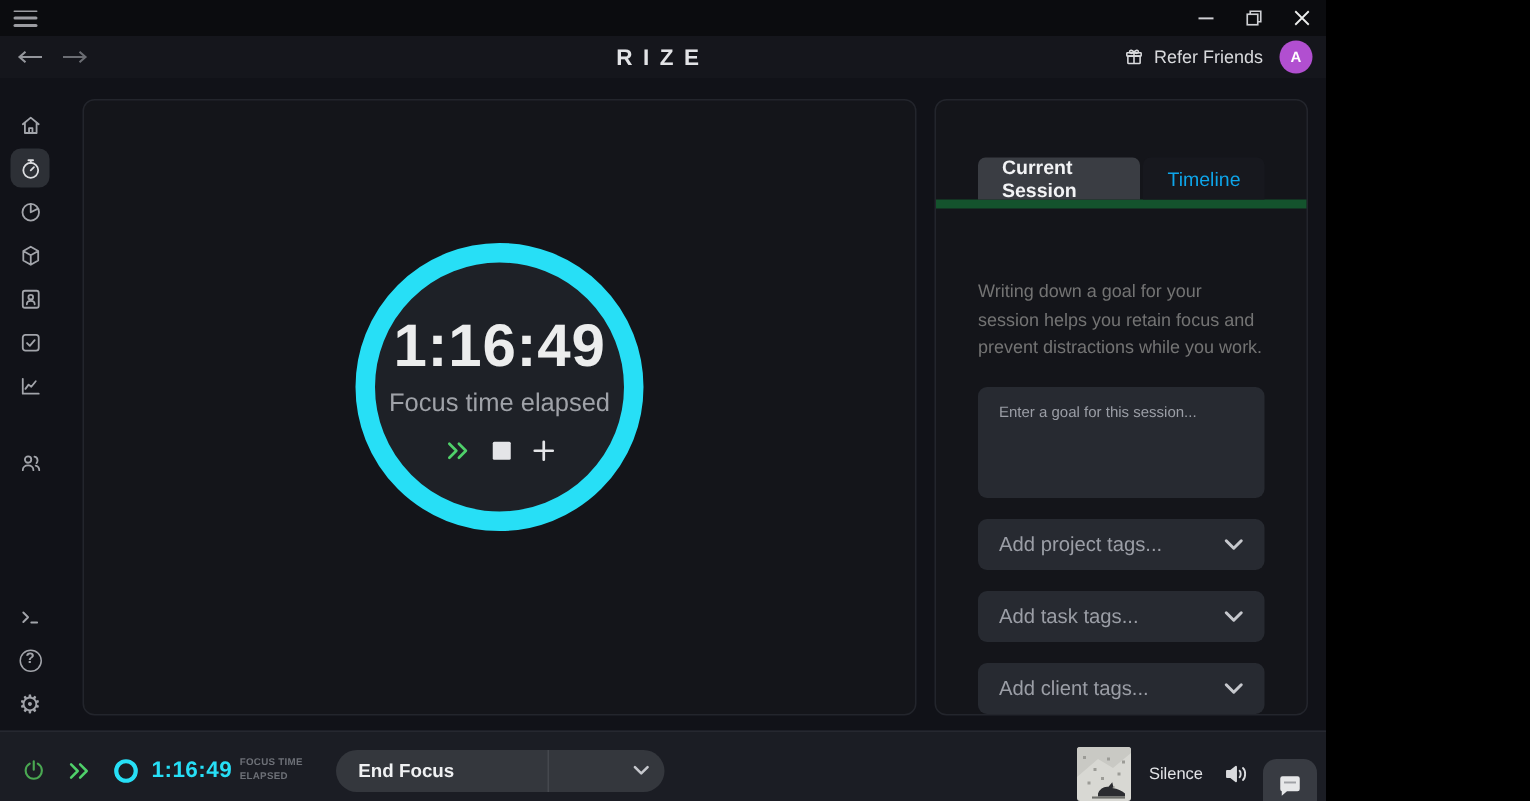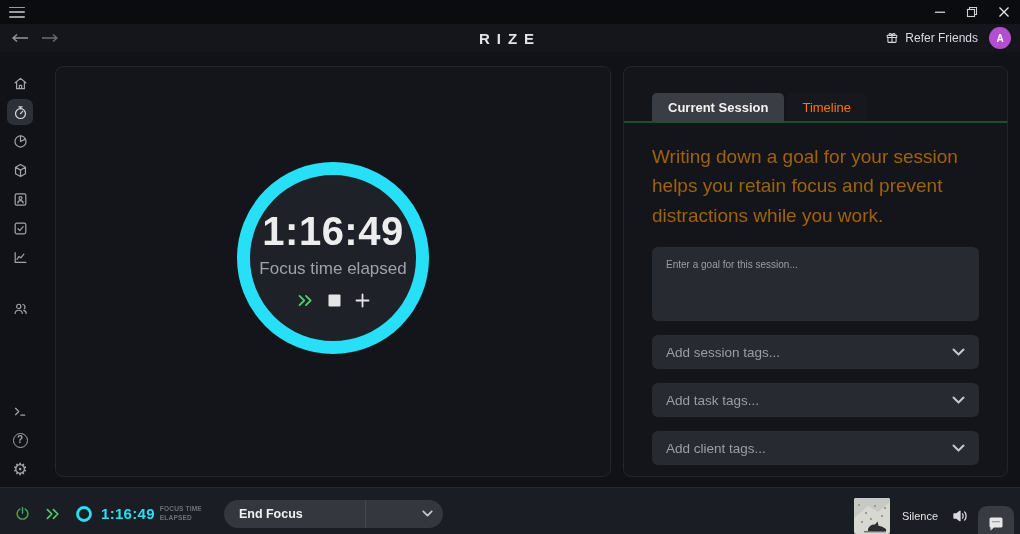--- a/index.html
+++ b/index.html
@@ -1,18 +1,18 @@
 <!DOCTYPE html>
 <html><head>
 <meta charset="utf-8">
 <style>
   * { box-sizing: border-box; margin: 0; padding: 0; }
   html,body { background:#000; }
   .app {
-    width:1020px; height:534px; position:relative; overflow:hidden;
+    width:884px; height:534px; position:relative; overflow:hidden;
     background:#111218; color:#e7e8ea;
     font-family:"Liberation Sans", sans-serif;
     display:flex; flex-direction:column;
     user-select:none;
   }
   
   .titlebar { height:24px; background:#0b0c0f; display:flex; align-items:center; padding-left:9px; flex:none; }
   .hamburger { width:16px; height:11px; display:flex; flex-direction:column; justify-content:space-between; cursor:pointer; }
   .hamburger span { display:block; height:1.6px; background:#9b9ca1; border-radius:1px; }
   .win-controls { margin-left:auto; display:flex; height:24px; }
@@ -37,25 +37,25 @@
   .card { background:#14151a; border:1px solid #23252c; border-radius:8px; }
   
   .timer-card { width:556px; flex:none; display:flex; flex-direction:column; align-items:center; }
   .timer-ring { margin-top:95px; width:192px; height:192px; border-radius:50%; border:13px solid #27dff6; background:#1e2127; display:flex; flex-direction:column; align-items:center; justify-content:center; }
   .timer-time { font-size:40px; font-weight:700; color:#eceded; letter-spacing:0.5px; }
   .timer-caption { margin-top:5px; font-size:17px; color:#9fa2a8; }
   .timer-controls { margin-top:14px; display:flex; align-items:center; gap:14px; }
   .tc-btn { display:flex; align-items:center; justify-content:center; cursor:pointer; }
   
   .session-card { flex:1; padding:26px 28px 0; display:flex; flex-direction:column; }
-  .tabbar { display:flex; margin:0 -28px; padding:0 28px; border-bottom:2px solid #14532d; }
+  .tabbar { display:flex; margin:12px -28px; padding:0 28px; border-bottom:6px solid #14532d; }
   .tab { height:28px; padding:0 16px; display:flex; align-items:center; font-size:13px; border-radius:5px 5px 0 0; cursor:pointer; }
   .tab.active { background:#3a3d43; color:#f2f3f5; font-weight:700; }
-  .tab.inactive { background:#17181e; color:#f97316; margin-left:2px; }
-  .session-desc { margin-top:19px; font-size:19px; line-height:1.55; color:#a16207; }
+  .tab.inactive { background:#17181e; color:#0ea5e9; margin-left:2px; }
+  .session-desc { margin-top:34px; font-size:12px; line-height:1.55; color:#737373; }
   .goal-input { margin-top:17px; width:100%; height:74px; resize:none; background:#272a31; border:none; border-radius:6px; padding:12px 14px; color:#e8e9eb; font-size:10px; font-family:"Liberation Sans", sans-serif; outline:none; }
   .goal-input::placeholder { color:#9b9ea6; }
   .dropdown { margin-top:14px; height:34px; background:#272a31; border-radius:6px; display:flex; align-items:center; justify-content:space-between; padding:0 14px; cursor:pointer; }
   .dropdown-label { font-size:13.5px; color:#9b9ea6; }
   
   .footerbar { height:47px; flex:none; background:#1b1d24; border-top:1px solid #262830; display:flex; align-items:center; padding:5px 0 0 14px; position:relative; }
   .f-ic { display:flex; align-items:center; justify-content:center; }
   .f-time { font-size:15px; font-weight:700; color:#27dff6; letter-spacing:0.3px; margin-left:8px; }
   .f-label { margin-left:5px; font-size:6.5px; font-weight:700; color:#6d7077; line-height:1.25; letter-spacing:0.2px; }
   .end-focus { margin-left:22px; height:28px; background:#34373d; border-radius:14px; display:flex; align-items:center; overflow:hidden; cursor:pointer;gap:47px; }
@@ -234,21 +234,21 @@
       </div>
 
       <div class="card session-card">
         <div class="tabbar">
           <div class="tab active">Current Session</div>
           <div class="tab inactive">Timeline</div>
         </div>
         <div class="session-desc">Writing down a goal for your session helps you retain focus and prevent distractions while you work.</div>
         <textarea class="goal-input" placeholder="Enter a goal for this session..." style=""></textarea>
         <div class="dropdown">
-          <span class="dropdown-label">Add session tags...</span>
+          <span class="dropdown-label">Add project tags...</span>
           <span>
               <svg width="13" height="8" viewBox="0 0 13 8" fill="none" stroke="#c6c8cd" stroke-width="2" stroke-linecap="round" stroke-linejoin="round">
                 <path d="M1.5 1.5 L6.5 6.5 L11.5 1.5"></path>
               </svg>
             </span>
         </div>
         <div class="dropdown">
           <span class="dropdown-label">Add task tags...</span>
           <span>
               <svg width="13" height="8" viewBox="0 0 13 8" fill="none" stroke="#c6c8cd" stroke-width="2" stroke-linecap="round" stroke-linejoin="round">

